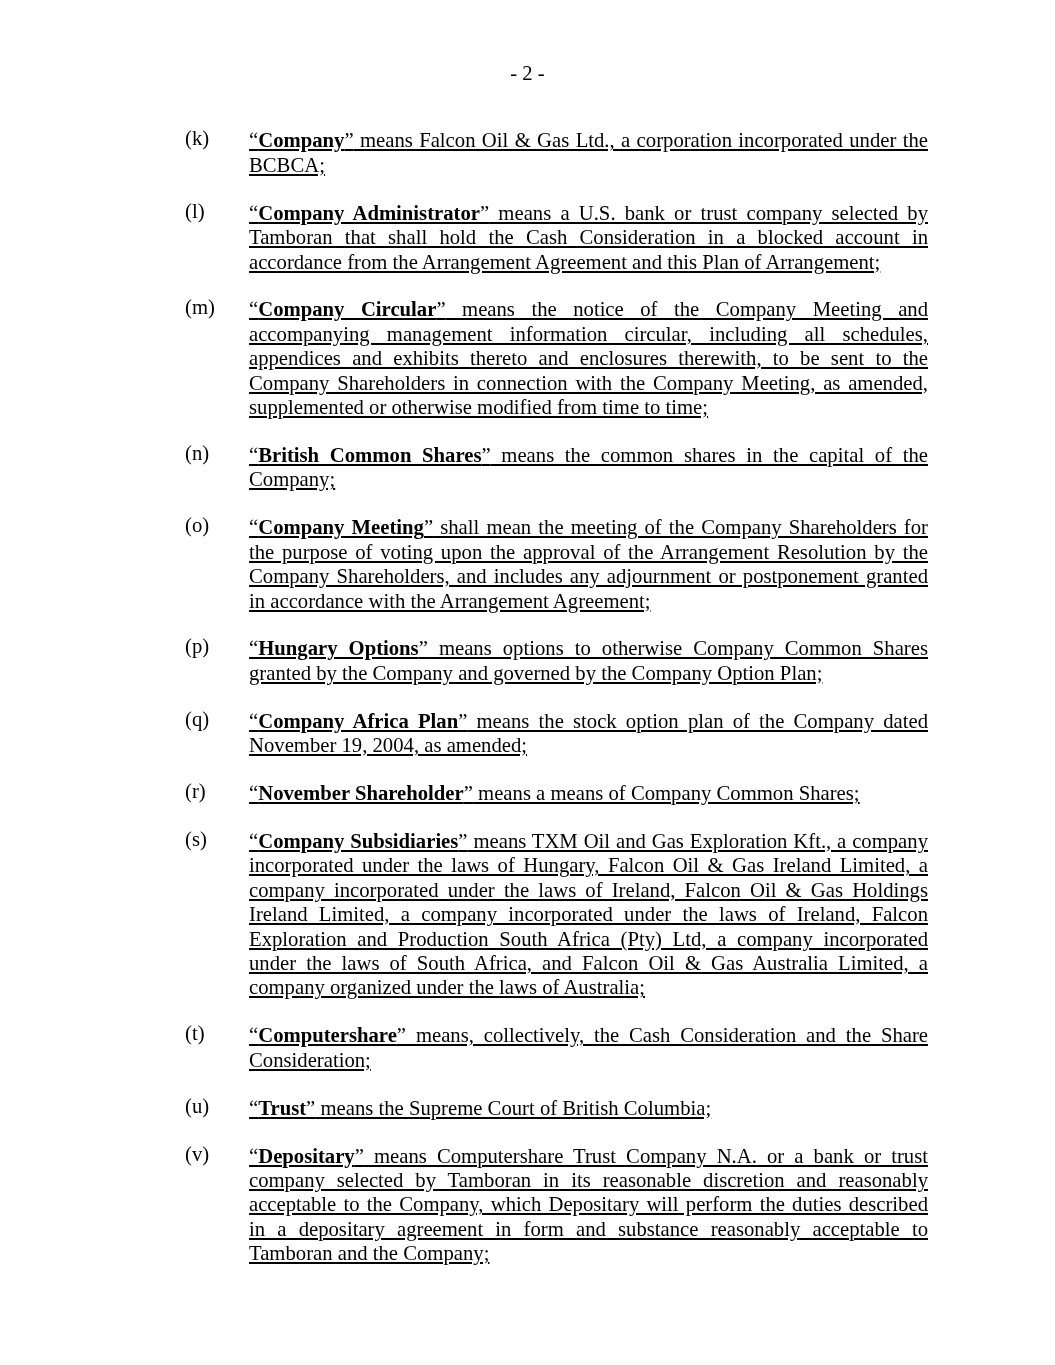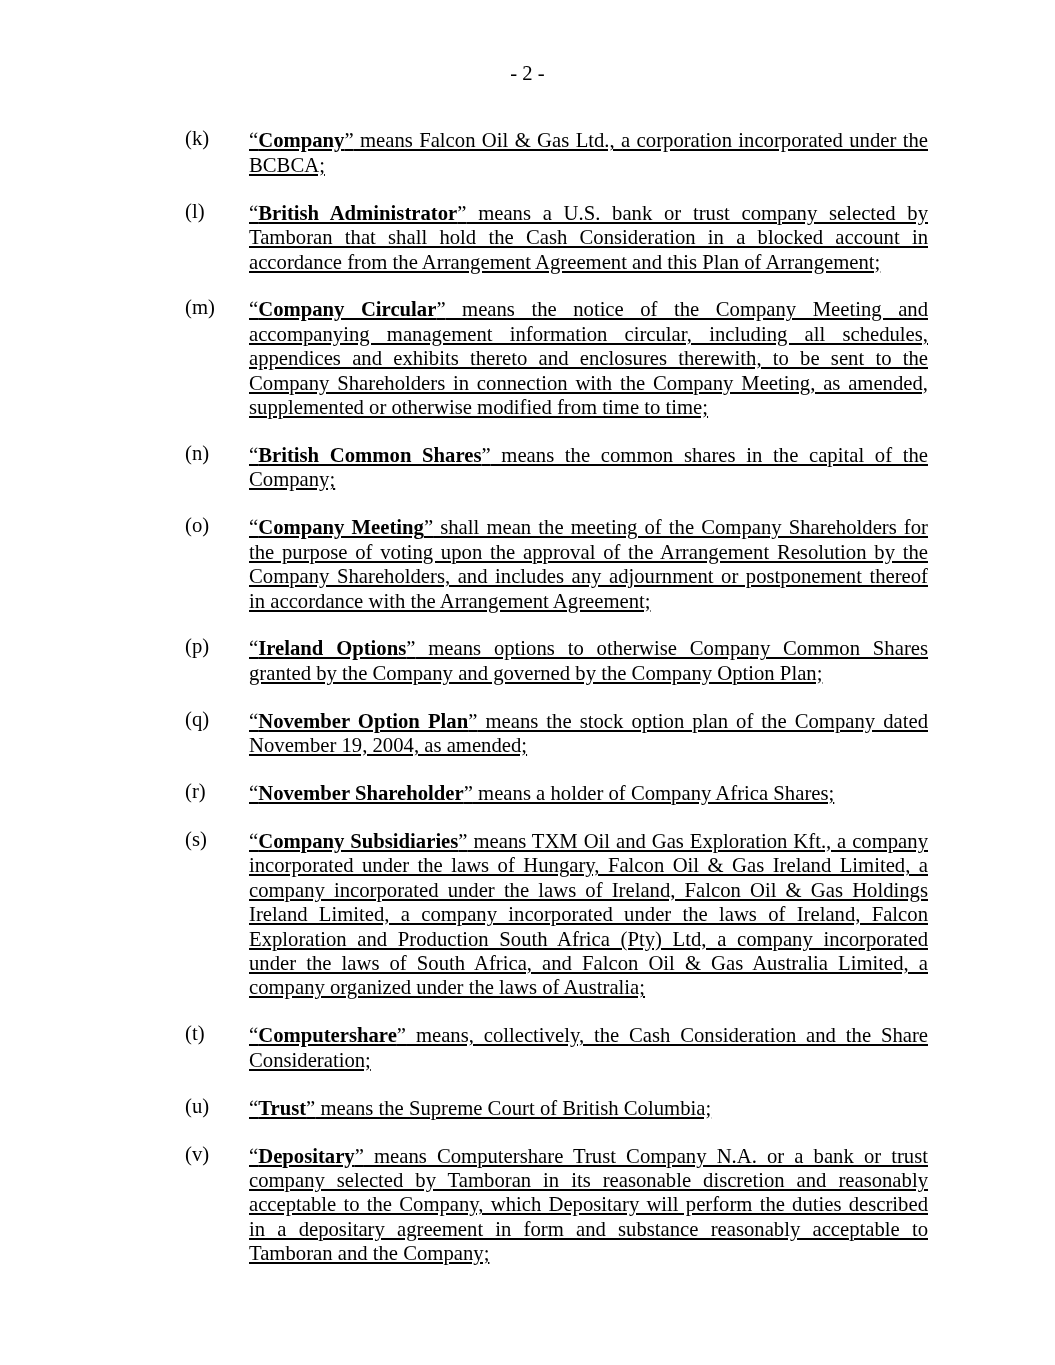--- a/index.html
+++ b/index.html
@@ -52,51 +52,51 @@
   <div class="page-number">- 2 -</div>
   <div class="content">
 
     <div class="def-item">
       <span class="def-label">(k)</span>
       <p class="def-body"><span>“</span><span class="term">Company</span><span>”</span><span> means Falcon Oil &amp; Gas Ltd., a corporation incorporated under the BCBCA;</span></p>
     </div>
 
     <div class="def-item">
       <span class="def-label">(l)</span>
-      <p class="def-body"><span>“</span><span class="term">British Administrator</span><span>”</span><span> means a U.S. bank or trust company selected by Tamboran that shall hold the Cash Consideration in a blocked account in accordance from the Arrangement Agreement and this Plan of Arrangement;</span></p>
+      <p class="def-body"><span>“</span><span class="term">Company Administrator</span><span>”</span><span> means a U.S. bank or trust company selected by Tamboran that shall hold the Cash Consideration in a blocked account in accordance from the Arrangement Agreement and this Plan of Arrangement;</span></p>
     </div>
 
     <div class="def-item">
       <span class="def-label">(m)</span>
       <p class="def-body"><span>“</span><span class="term">Company Circular</span><span>”</span><span> means the notice of the Company Meeting and accompanying management information circular, including all schedules, appendices and exhibits thereto and enclosures therewith, to be sent to the Company Shareholders in connection with the Company Meeting, as amended, supplemented or otherwise modified from time to time;</span></p>
     </div>
 
     <div class="def-item">
       <span class="def-label">(n)</span>
       <p class="def-body"><span>“</span><span class="term">British Common Shares</span><span>”</span><span> means the common shares in the capital of the Company;</span></p>
     </div>
 
     <div class="def-item">
       <span class="def-label">(o)</span>
-      <p class="def-body"><span>“</span><span class="term">Company Meeting</span><span>”</span><span> shall mean the meeting of the Company Shareholders for the purpose of voting upon the approval of the Arrangement Resolution by the Company Shareholders, and includes any adjournment or postponement thereof in accordance with the Arrangement Agreement;</span></p>
+      <p class="def-body"><span>“</span><span class="term">Company Meeting</span><span>”</span><span> shall mean the meeting of the Company Shareholders for the purpose of voting upon the approval of the Arrangement Resolution by the Company Shareholders, and includes any adjournment or postponement granted in accordance with the Arrangement Agreement;</span></p>
     </div>
 
     <div class="def-item">
       <span class="def-label">(p)</span>
-      <p class="def-body"><span>“</span><span class="term">Ireland Options</span><span>”</span><span> means options to otherwise Company Common Shares granted by the Company and governed by the Company Option Plan;</span></p>
+      <p class="def-body"><span>“</span><span class="term">Hungary Options</span><span>”</span><span> means options to otherwise Company Common Shares granted by the Company and governed by the Company Option Plan;</span></p>
     </div>
 
     <div class="def-item">
       <span class="def-label">(q)</span>
-      <p class="def-body"><span>“</span><span class="term">November Option Plan</span><span>”</span><span> means the stock option plan of the Company dated November 19, 2004, as amended;</span></p>
+      <p class="def-body"><span>“</span><span class="term">Company Africa Plan</span><span>”</span><span> means the stock option plan of the Company dated November 19, 2004, as amended;</span></p>
     </div>
 
     <div class="def-item">
       <span class="def-label">(r)</span>
-      <p class="def-body"><span>“</span><span class="term">November Shareholder</span><span>”</span><span> means a holder of Company Africa Shares;</span></p>
+      <p class="def-body"><span>“</span><span class="term">November Shareholder</span><span>”</span><span> means a means of Company Common Shares;</span></p>
     </div>
 
     <div class="def-item">
       <span class="def-label">(s)</span>
       <p class="def-body"><span>“</span><span class="term">Company Subsidiaries</span><span>”</span><span> means TXM Oil and Gas Exploration Kft., a company incorporated under the laws of Hungary, Falcon Oil &amp; Gas Ireland Limited, a company incorporated under the laws of Ireland, Falcon Oil &amp; Gas Holdings Ireland Limited, a company incorporated under the laws of Ireland, Falcon Exploration and Production South Africa (Pty) Ltd, a company incorporated under the laws of South Africa, and Falcon Oil &amp; Gas Australia Limited, a company organized under the laws of Australia;</span></p>
     </div>
 
     <div class="def-item">
       <span class="def-label">(t)</span>
       <p class="def-body"><span>“</span><span class="term">Computershare</span><span>”</span><span> means, collectively, the Cash Consideration and the Share Consideration;</span></p>

